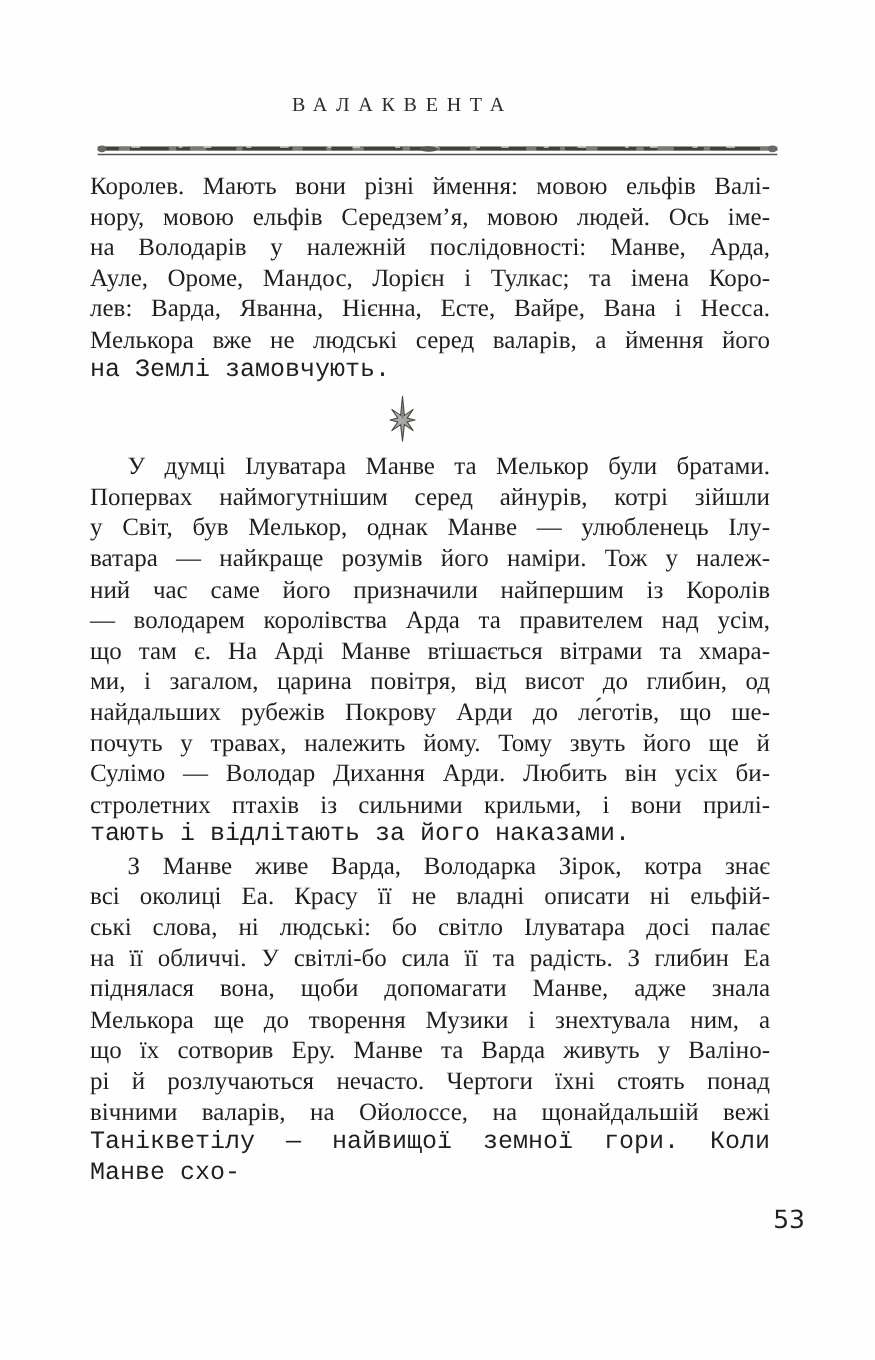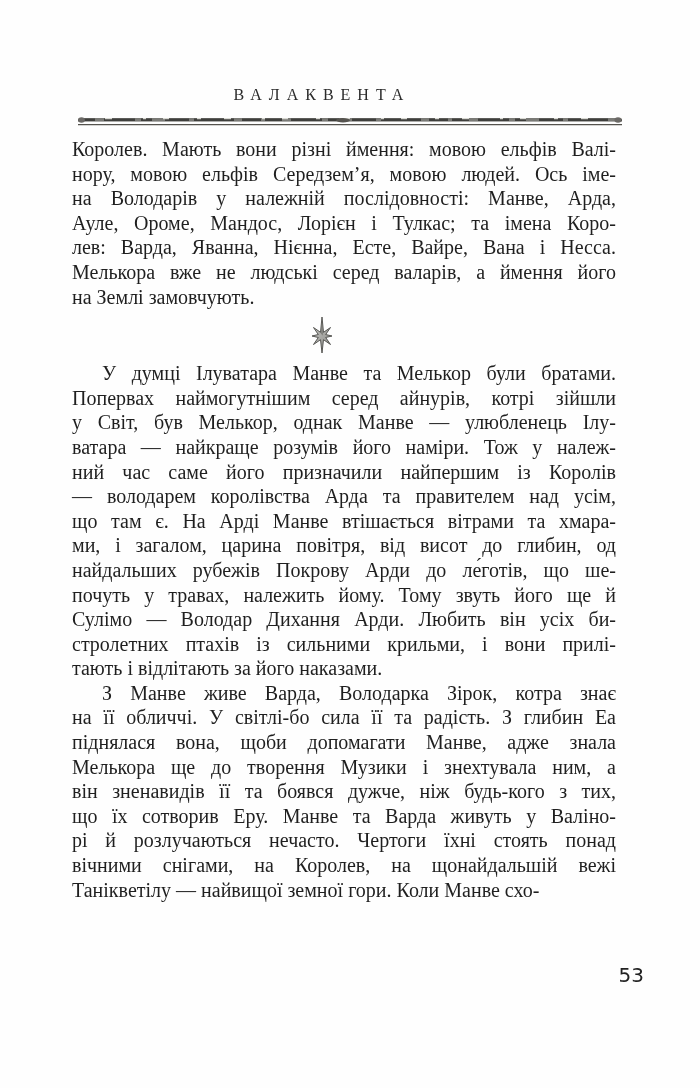--- a/index.html
+++ b/index.html
@@ -15,21 +15,21 @@
     font-family: "Liberation Serif", serif;
     color: #1f1f1f;
   }
   .page {
     position: absolute;
     inset: 0;
   }
   
   .chapter-title {
     position: absolute;
-    top: 86px;
+    top: 76px;
     left: 0;
     width: 644px;           
     text-align: center;
     font-family: "Liberation Serif", serif;
     font-size: 16px;
     letter-spacing: 7px;
     color: #2b2b2b;
     white-space: nowrap;
   }
   .rule-wrap {
@@ -50,20 +50,21 @@
   .para {
     margin: 0;
   }
   .line {
     text-align: justify;
     text-align-last: justify;
     white-space: normal;
   }
   .line.last {
     text-align-last: left;
+    font-family: Liberation Mono, monospace;
   }
   .line.indent {
     text-indent: 30px;
   }
   .ornament {
     width: 656px;            
     margin-left: -78px;      
     text-align: center;
     padding: 7px 0 9px 0;
     height: 36px;
@@ -137,26 +138,27 @@
         <div class="line">що там є. На Арді Манве втішається вітрами та хмара-</div>
         <div class="line">ми, і загалом, царина повітря, від висот до глибин, од</div>
         <div class="line">найдальших рубежів Покрову Арди до ле́готів, що ше-</div>
         <div class="line">почуть у травах, належить йому. Тому звуть його ще й</div>
         <div class="line">Сулімо — Володар Дихання Арди. Любить він усіх би-</div>
         <div class="line">стролетних птахів із сильними крильми, і вони прилі-</div>
         <div class="line last">тають і відлітають за його наказами.</div>
       </div>
       <div class="para">
         <div class="line indent">З Манве живе Варда, Володарка Зірок, котра знає</div>
+        <div class="line">всі околиці Еа. Красу її не владні описати ні ельфій-</div>
+        <div class="line">ські слова, ні людські: бо світло Ілуватара досі палає</div>
         <div class="line">на її обличчі. У світлі-бо сила її та радість. З глибин Еа</div>
         <div class="line">піднялася вона, щоби допомагати Манве, адже знала</div>
         <div class="line">Мелькора ще до творення Музики і знехтувала ним, а</div>
-        <div class="line">він зненавидів її та боявся дужче, ніж будь-кого з тих,</div>
         <div class="line">що їх сотворив Еру. Манве та Варда живуть у Валіно-</div>
         <div class="line">рі й розлучаються нечасто. Чертоги їхні стоять понад</div>
-        <div class="line">вічними снігами, на Королев, на щонайдальшій вежі</div>
+        <div class="line">вічними валарів, на Ойолоссе, на щонайдальшій вежі</div>
         <div class="line last">Танікветілу — найвищої земної гори. Коли Манве схо-</div>
       </div>
     </main>
 
   <div class="page-number">53</div>
 
 </div>
 
 </body></html>

